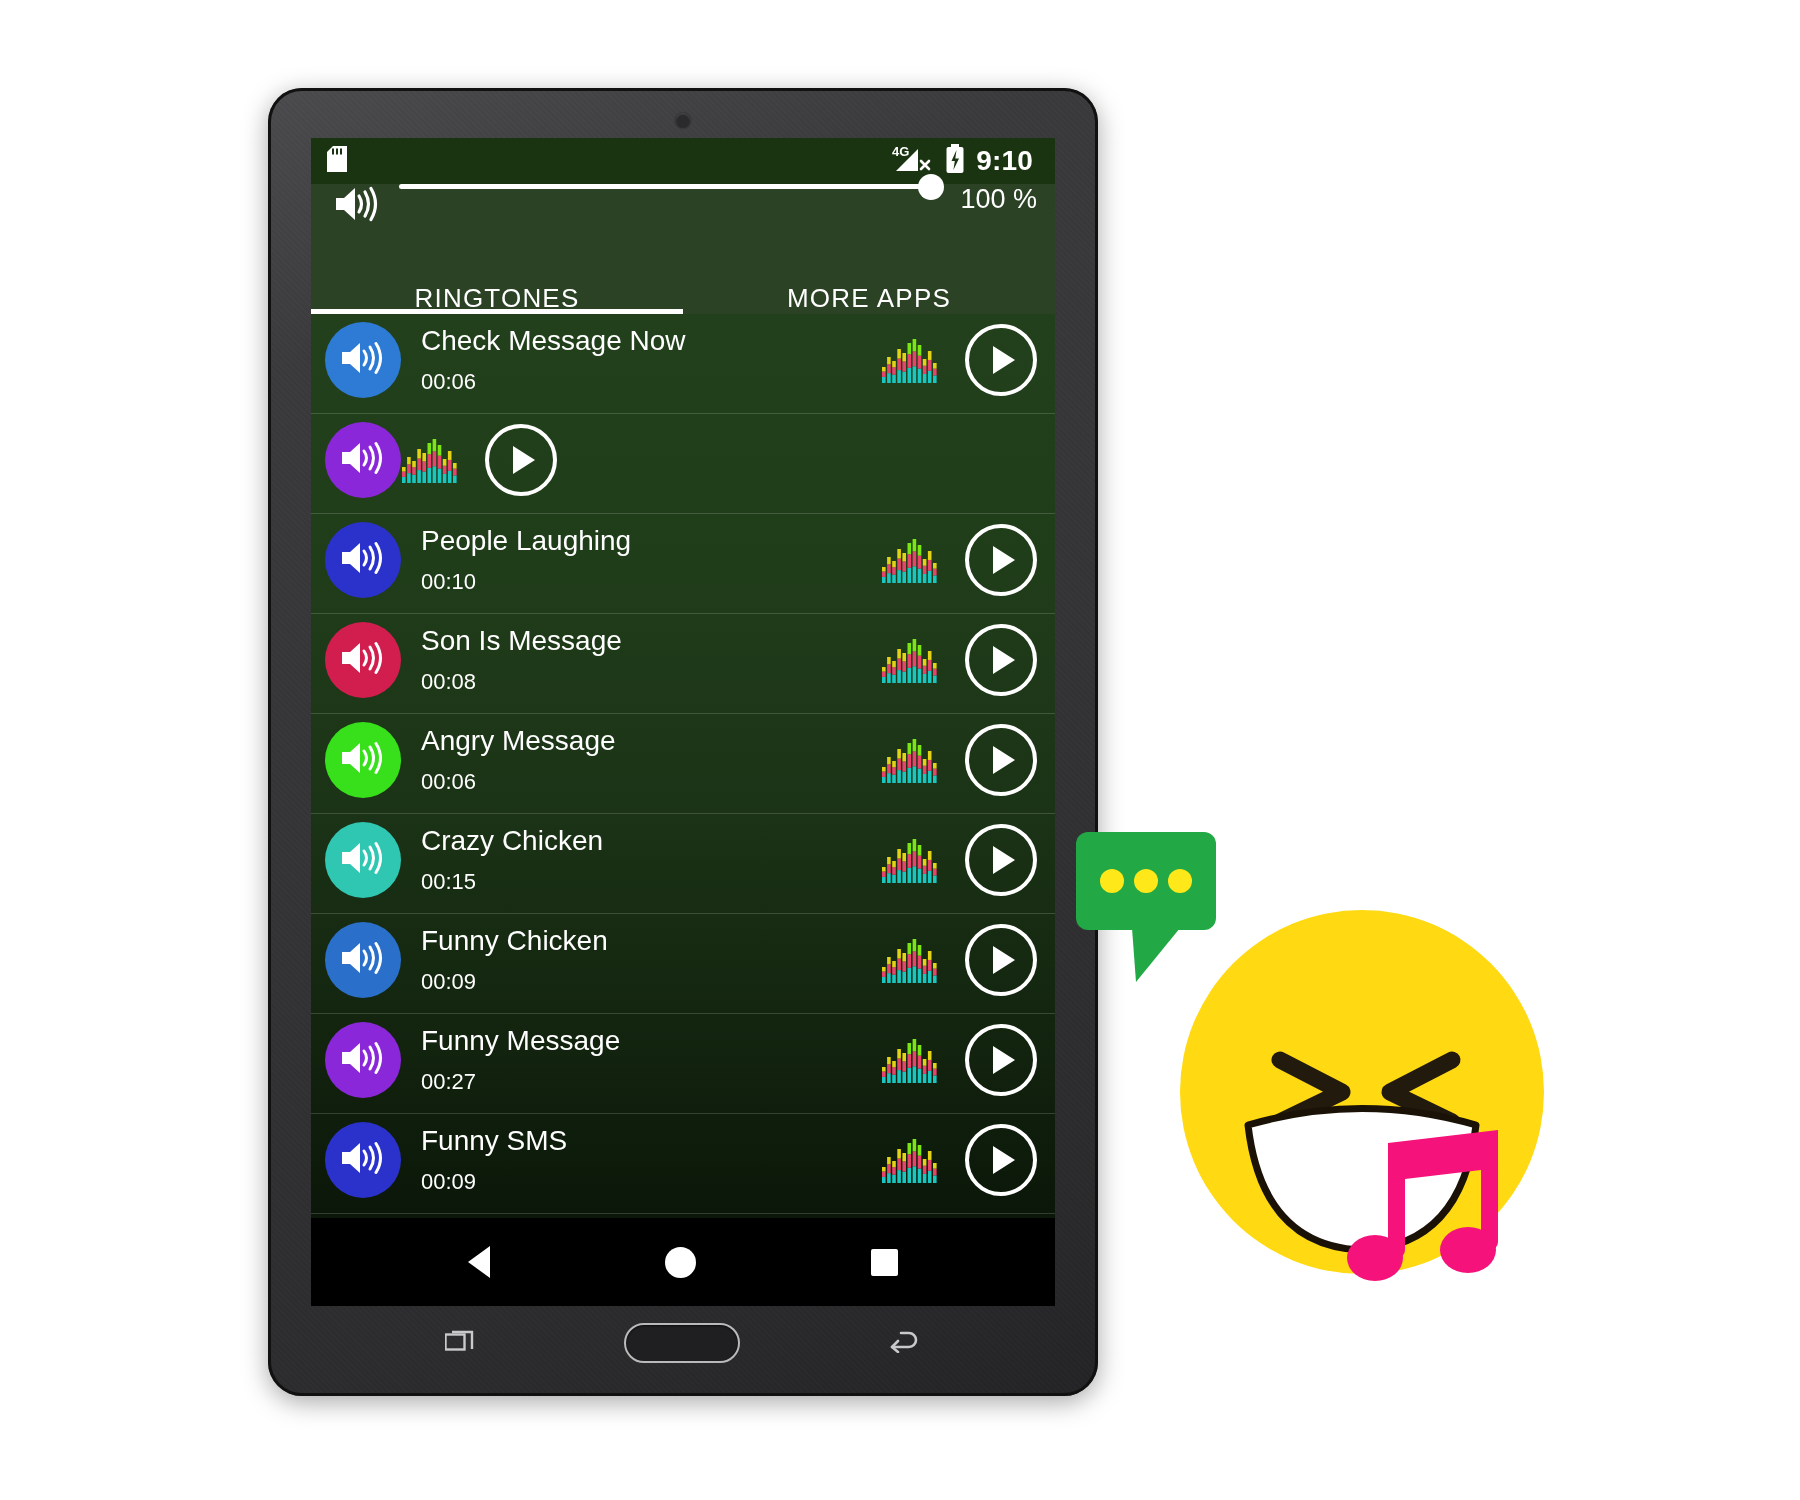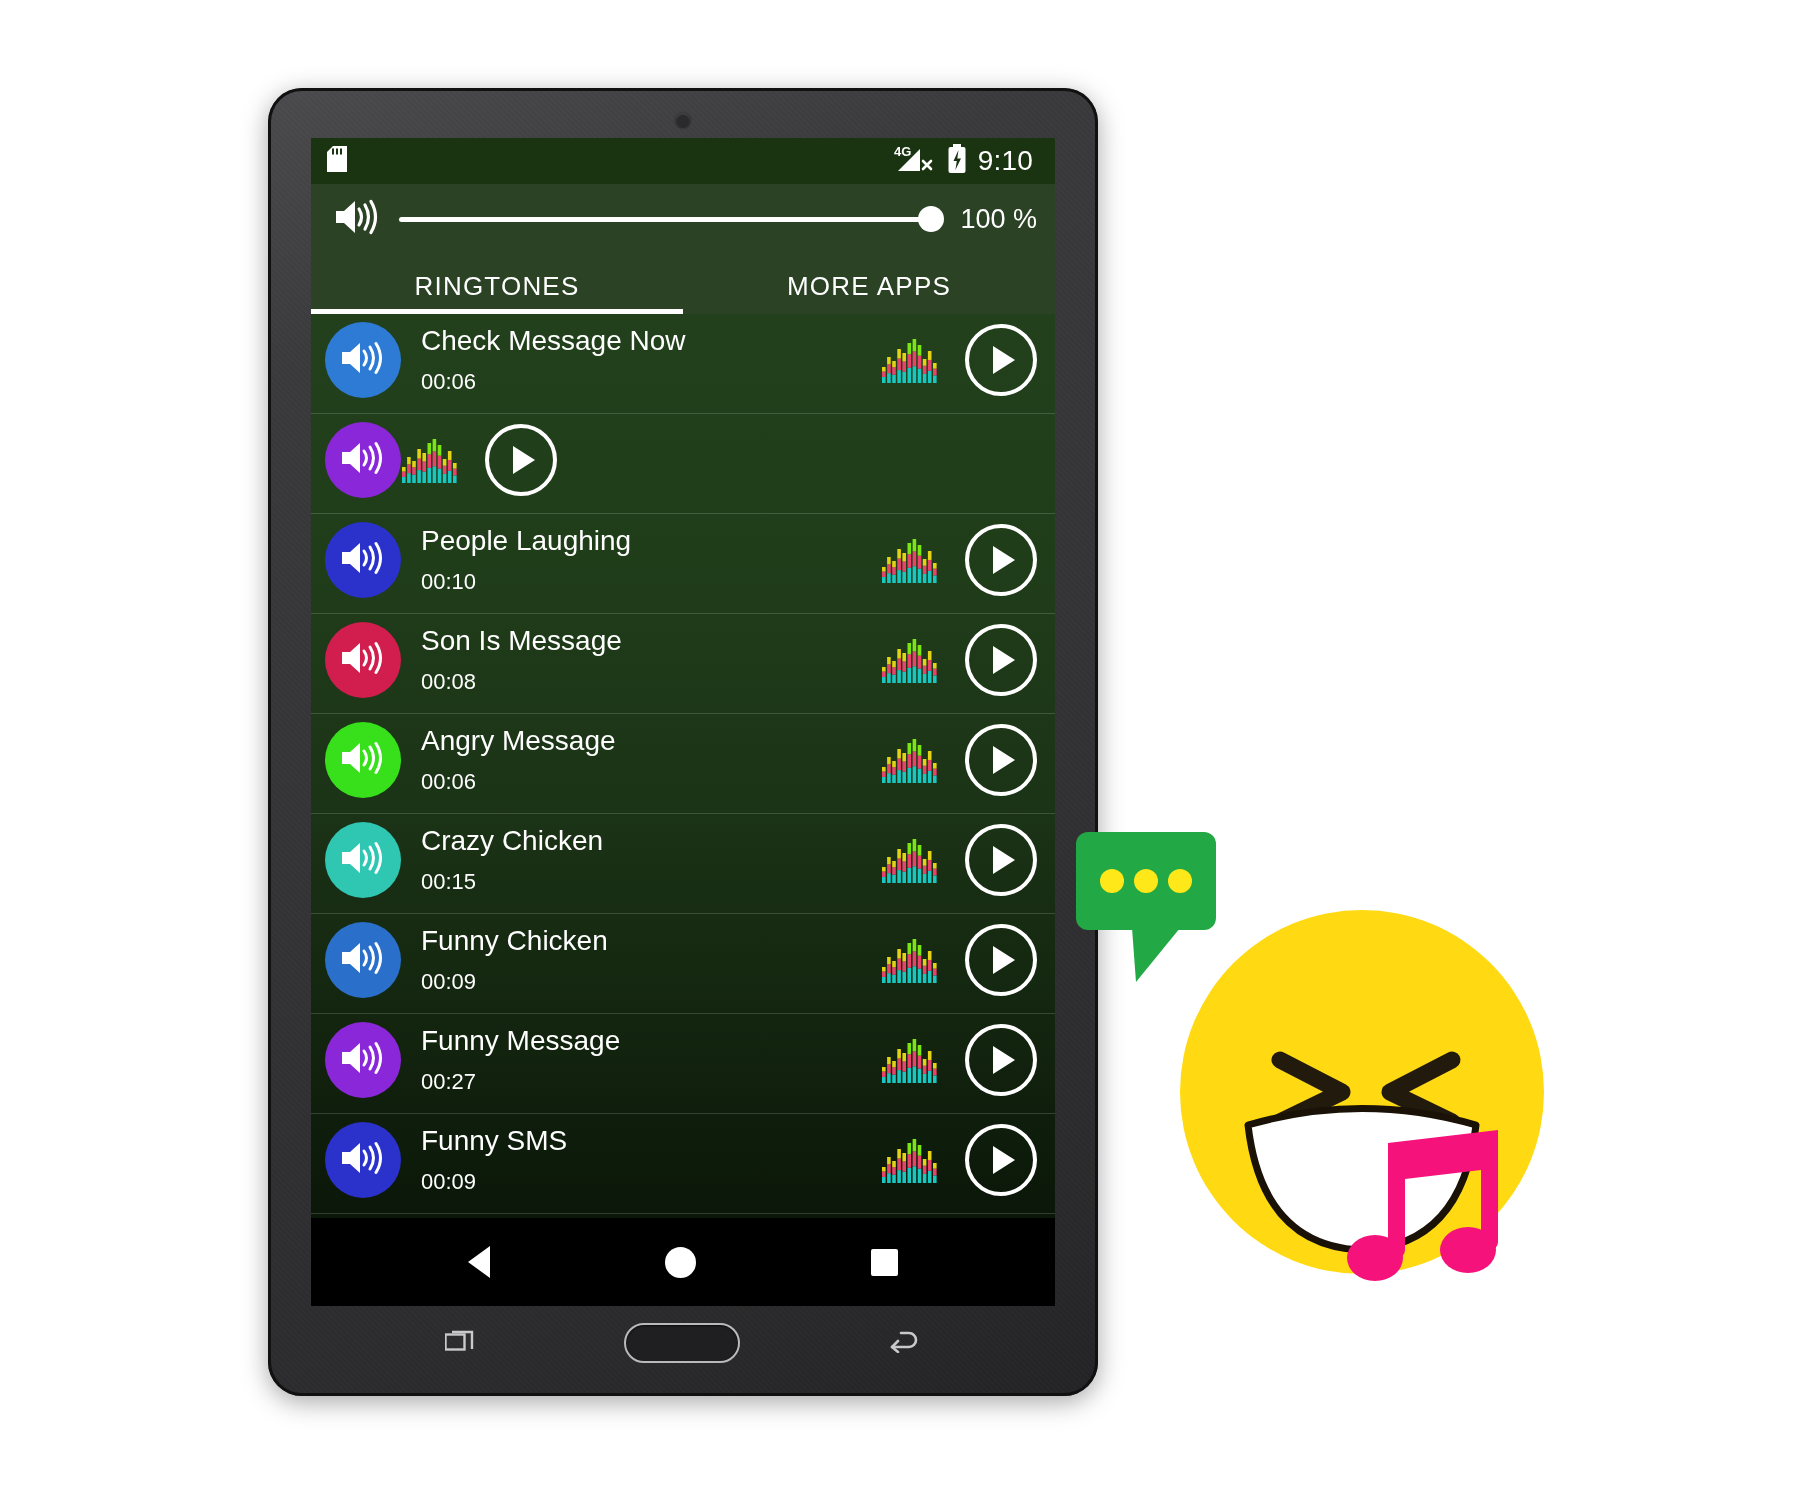--- a/index.html
+++ b/index.html
@@ -47,26 +47,26 @@
 
   .statusbar{
     height:46px; flex:0 0 46px;
     background:#1a3311;
     display:flex; align-items:center;
     padding: 0 22px 0 16px;
     color:#fff;
   }
   .sb-left{ display:flex; align-items:center; gap:8px; }
   .sb-right{ margin-left:auto; display:flex; align-items:center; gap:11px; }
-  .sb-time{ font-size:28px; font-weight:400; letter-spacing:.2px; line-height:1; }
+  .sb-time{ font-size:28px; font-weight:700; letter-spacing:.2px; line-height:1; }
 
   .volbar{
     flex:0 0 70px; height:70px;
     background:#2b4225;
-    display:flex; align-items:center;
+    display:flex; align-items:flex-start;
     padding: 0 18px 0 22px;
     gap:18px;
   }
   .slider-track{
     position:relative; flex:1 1 auto; height:5px;
     background:#ffffff; border-radius:3px;
   }
   .slider-thumb{
     position:absolute; right:-2px; top:50%; transform:translateY(-50%);
     width:26px; height:26px; border-radius:50%;
@@ -74,21 +74,21 @@
   }
   .vol-label{ color:#fff; font-size:27px; white-space:nowrap; }
 
   .tabs{
     flex:0 0 60px; height:60px;
     background:#2b4225;
     display:flex; align-items:stretch;
   }
   .tab{
     flex:1 1 50%;
-    display:flex; align-items:center; justify-content:center;
+    display:flex; align-items:flex-end; justify-content:center;
     color:#ffffff; font-size:26px; letter-spacing:1.2px;
     position:relative; padding-top:4px;
   }
   .tab.active::after{
     content:""; position:absolute; left:0; right:0; bottom:0;
     height:5px; background:#ffffff;
   }
 
   .list{
     flex:1 1 auto;

